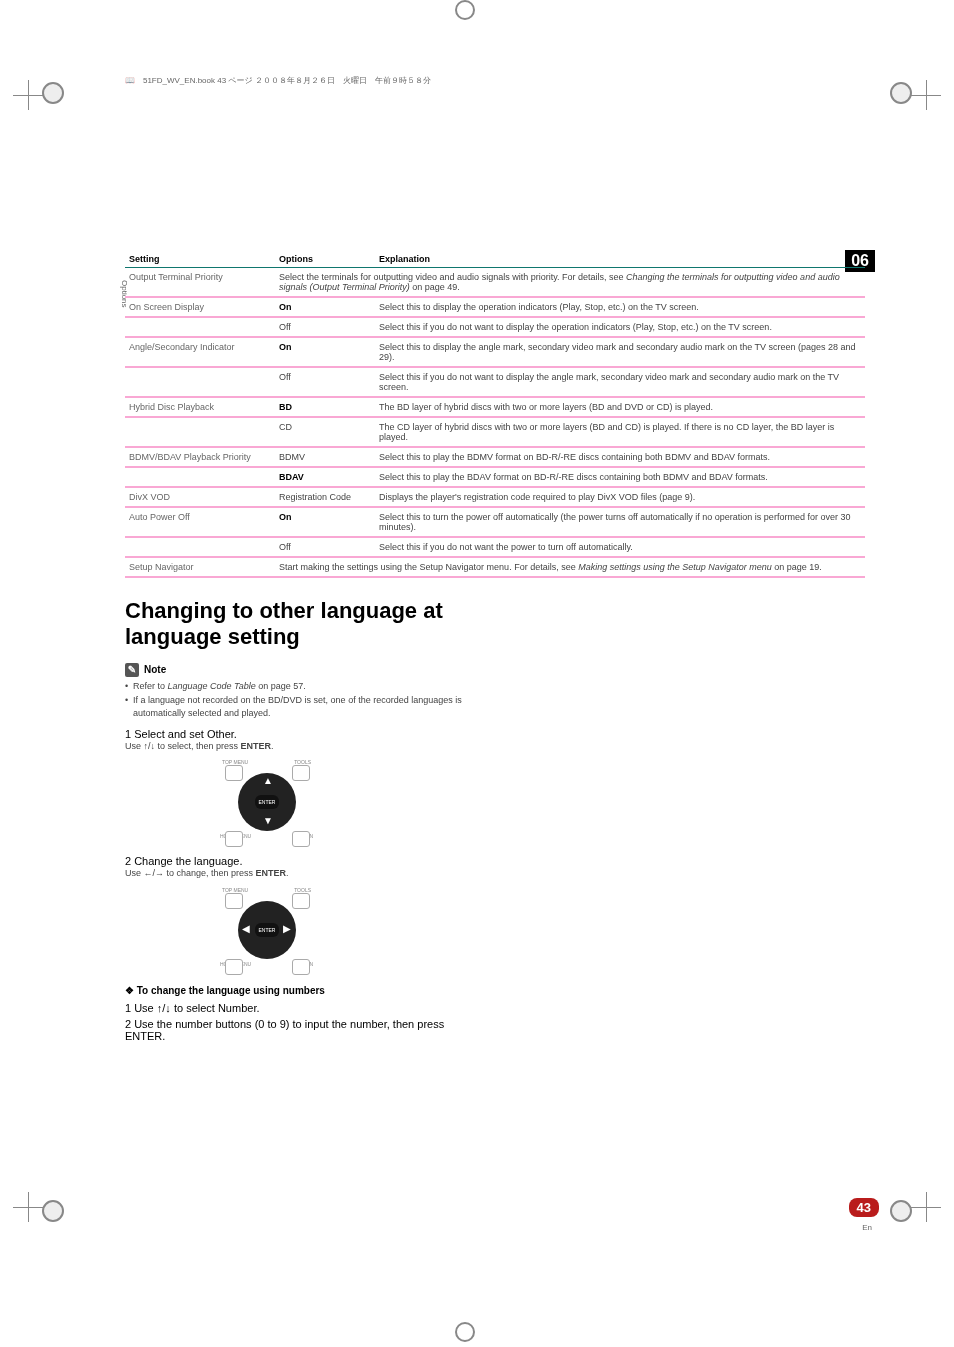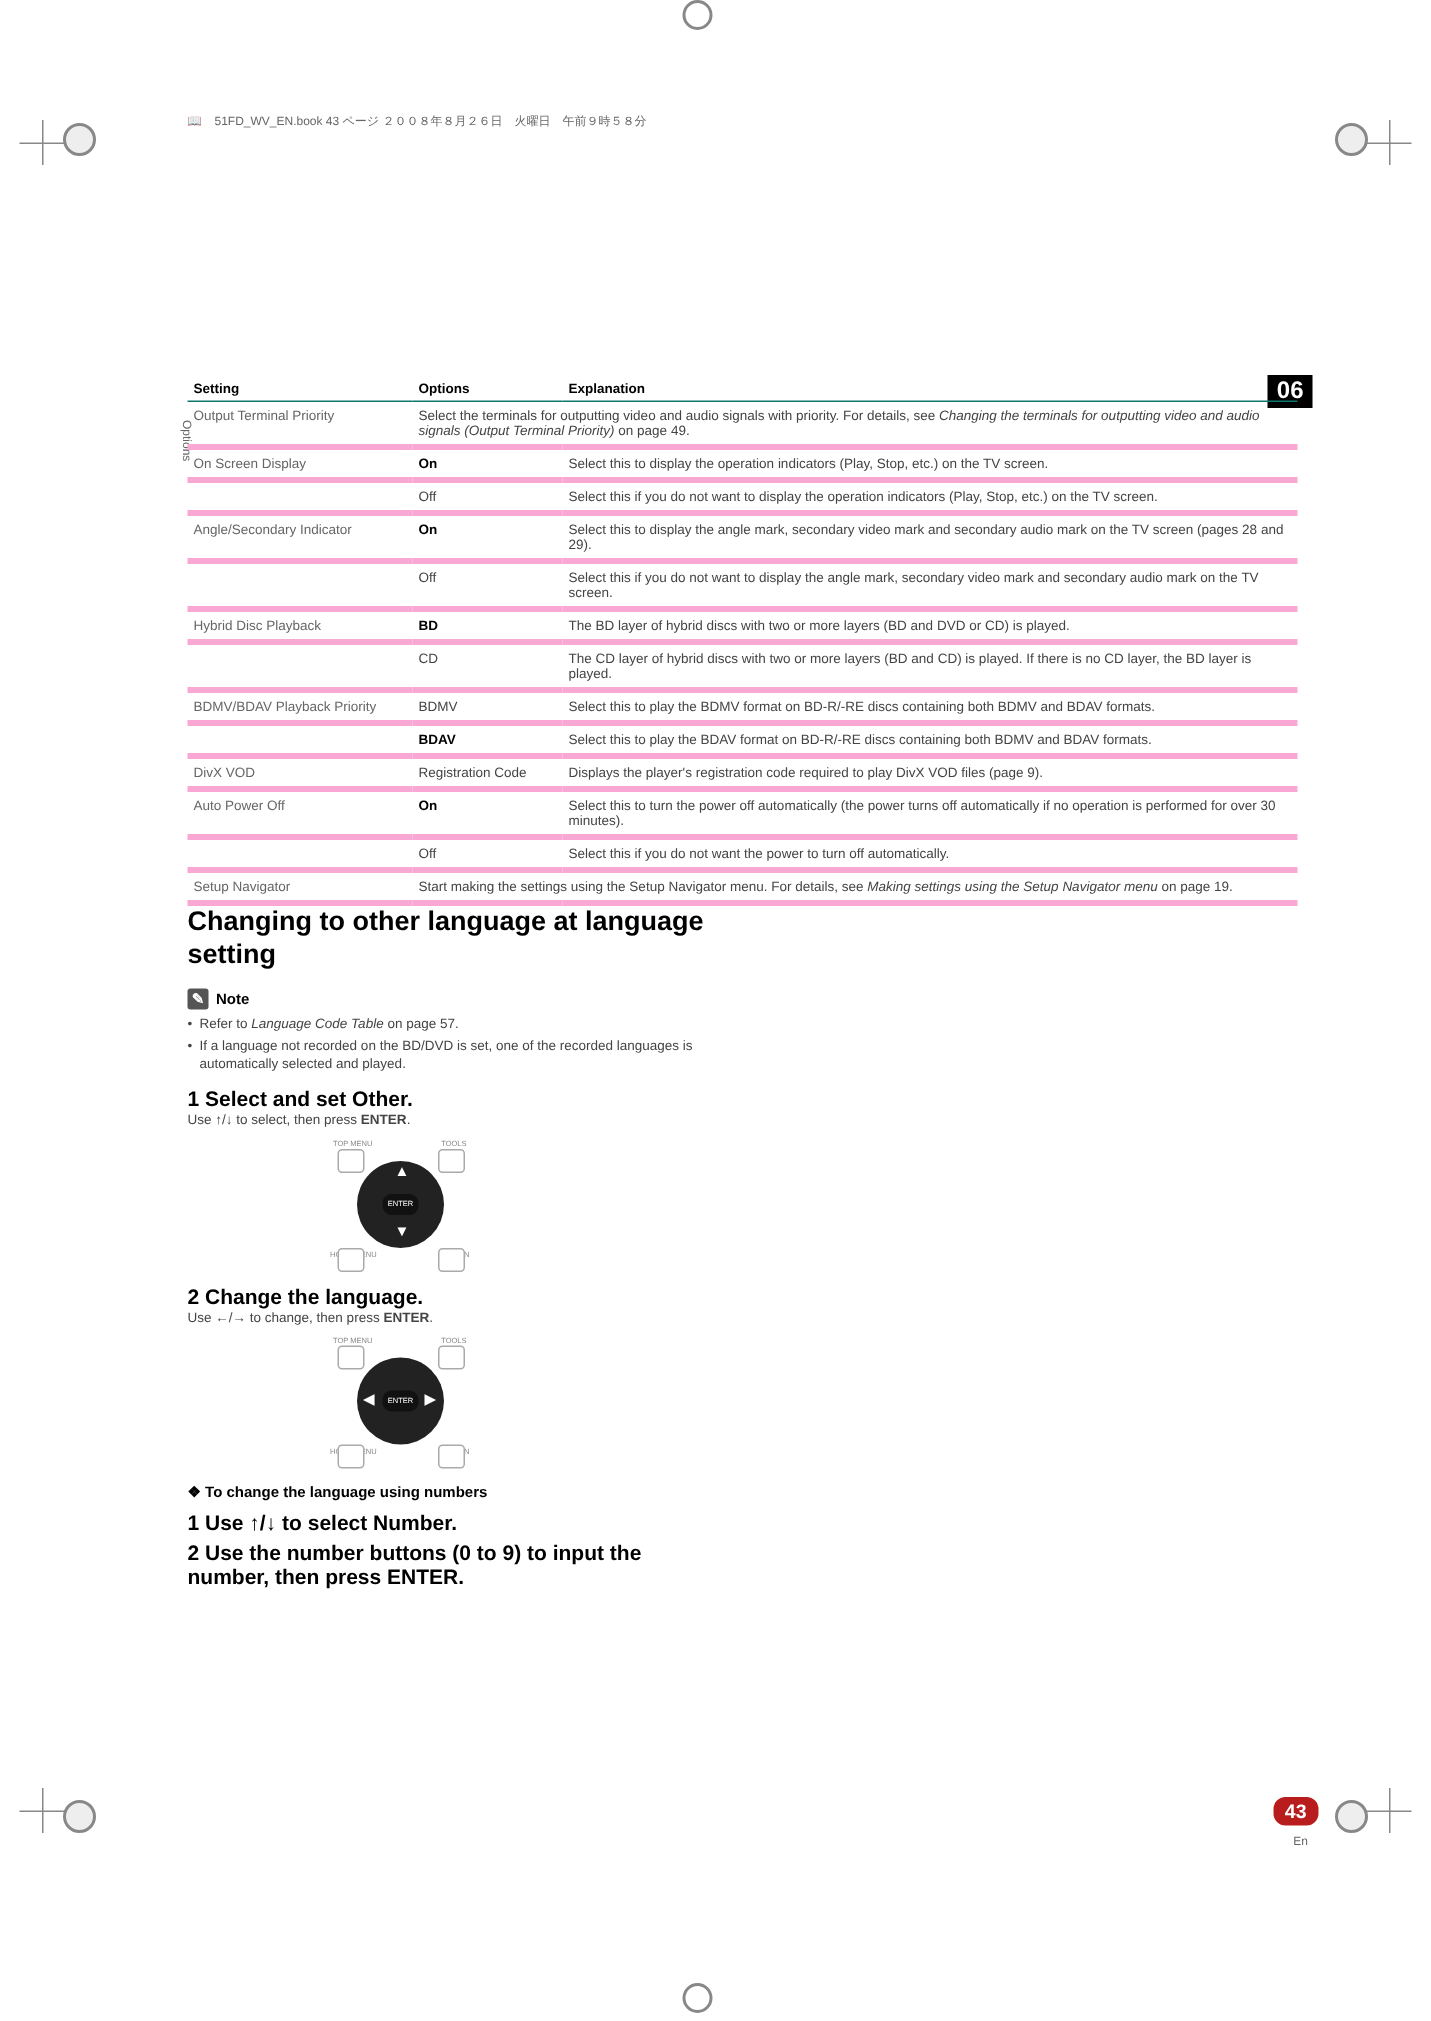--- a/index.html
+++ b/index.html
@@ -77,31 +77,32 @@
       margin-top: 165px;
     }
     table.settings th {
       text-align: left;
       border-bottom: 1px solid #0f766e;
       padding: 3px 4px;
       font-size: 9px;
     }
     table.settings td {
       padding: 4px 4px;
-      border-bottom: 4px solid #f9a8d4;
+      border-bottom: 2px solid #f9a8d4;
       vertical-align: top;
       color: #444;
     }
     table.settings td.setting-name { color: #666; width: 150px; }
     table.settings td.option-col { width: 100px; }
     table.settings td .bold { font-weight: bold; color: #000; }
     table.settings td .italic { font-style: italic; }
     h2.section-heading {
-      font-size: 18px;
-      font-weight: bold;
+      font-size: 22px;
+      font-weight: bold;
+      margin-top: 20px;
       margin-bottom: 12px;
       line-height: 1.2;
     }
     .note-header {
       display: flex;
       align-items: center;
       gap: 5px;
       font-size: 10px;
       font-weight: bold;
       margin-bottom: 3px;
@@ -118,22 +119,22 @@
     }
     .body-text, .bullet-list li, .step-text {
       font-size: 9px;
       color: #444;
       line-height: 1.4;
     }
     .bullet-list { list-style: none; margin-bottom: 8px; }
     .bullet-list li { margin-bottom: 2px; padding-left: 8px; position: relative; }
     .bullet-list li::before { content: '•'; position: absolute; left: 0; }
     .step-heading {
-      font-size: 14px;
-      font-weight: bold;
+      font-size: 11px;
+      font-weight: normal;
       margin-top: 6px;
     }
     .remote-img {
       width: 95px;
       height: 90px;
       margin: 5px 0 8px 95px;
       position: relative;
     }
     .remote-circle {
       width: 58px; height: 58px;

